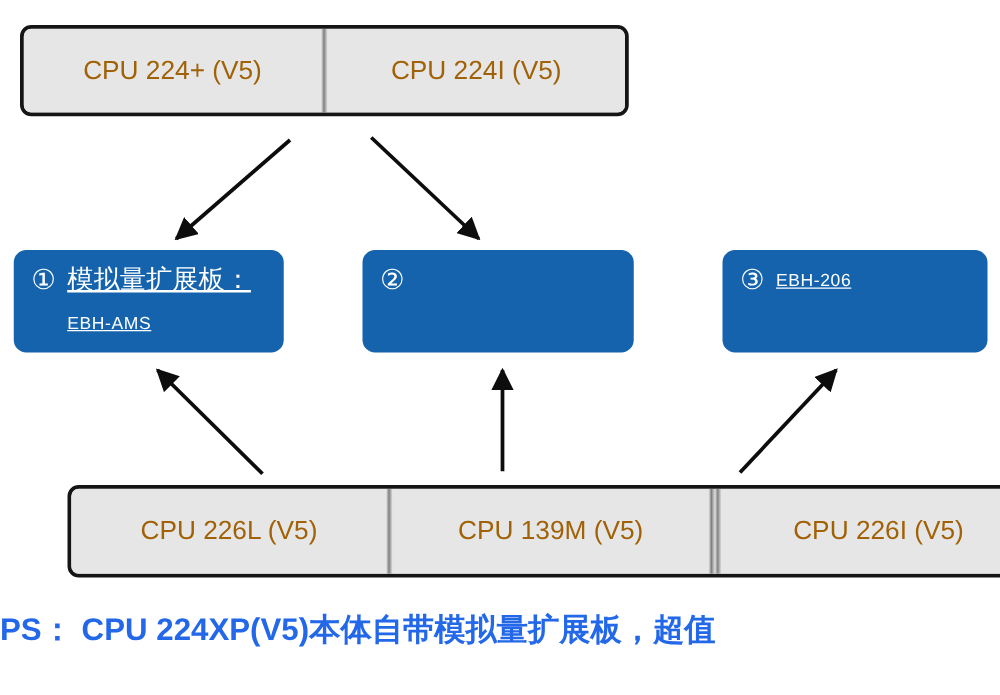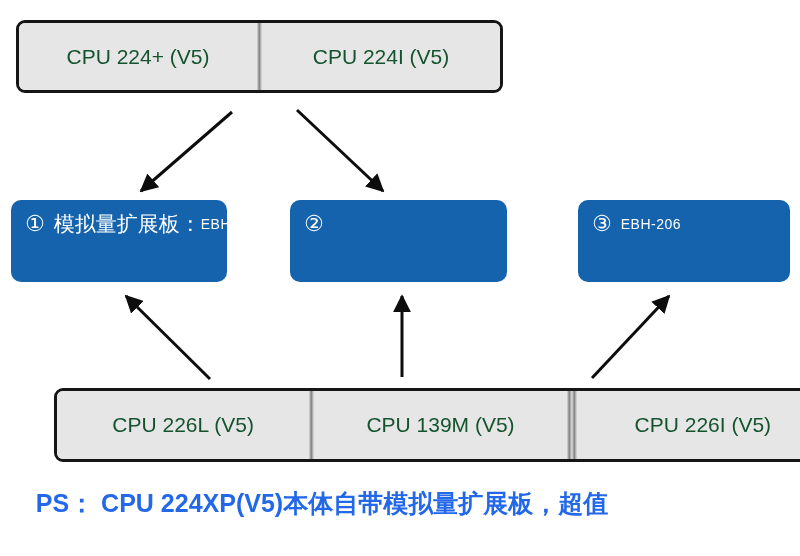--- a/index.html
+++ b/index.html
@@ -27,21 +27,21 @@
     border-radius:9px;
     overflow:hidden;
     background:var(--cell-gray);
   }
   .cpu-group.top{left:16px;top:20px;width:487px;height:73px;}
   .cpu-group.bottom{left:12px;top:388px;width:778px;height:74px;margin-left:42px;}
   .cpu-cell{
     flex:1;
     display:flex;align-items:center;justify-content:center;
     background:var(--cell-gray);
-    color:#14532d;
+    color:#a16207;
     font-size:21px;
     font-weight:500;
     white-space:nowrap;
   }
   .vdiv{
     width:5px;flex:none;
     background:linear-gradient(90deg,#dedede 0%,#7d7d7d 45%,#9f9f9f 60%,#dedede 100%);
   }
 
   
@@ -55,29 +55,29 @@
     display:flex;
     align-items:flex-start;
     padding:7px 12px 0 14px;
   }
   .board-num{
     font-size:22px;
     line-height:34px;
     margin-right:9px;
     flex:none;
   }
-  .board-text{display:flex;flex-direction:row;}
+  .board-text{display:flex;flex-direction:column;text-decoration:underline;}
   .board-title{font-size:21px;line-height:34px;white-space:nowrap;}
   .board-model{font-size:14px;line-height:34px;letter-spacing:0.5px;white-space:nowrap;}
 
   
   .note{
     position:absolute;
     left:0;top:487px;width:644px;
-    text-align:center;
+    text-align:left;
     color:var(--note-blue);
     font-size:25px;
     font-weight:700;
     white-space:nowrap;
   }
 </style>
 </head>
 <body>
 
 <div class="canvas">

